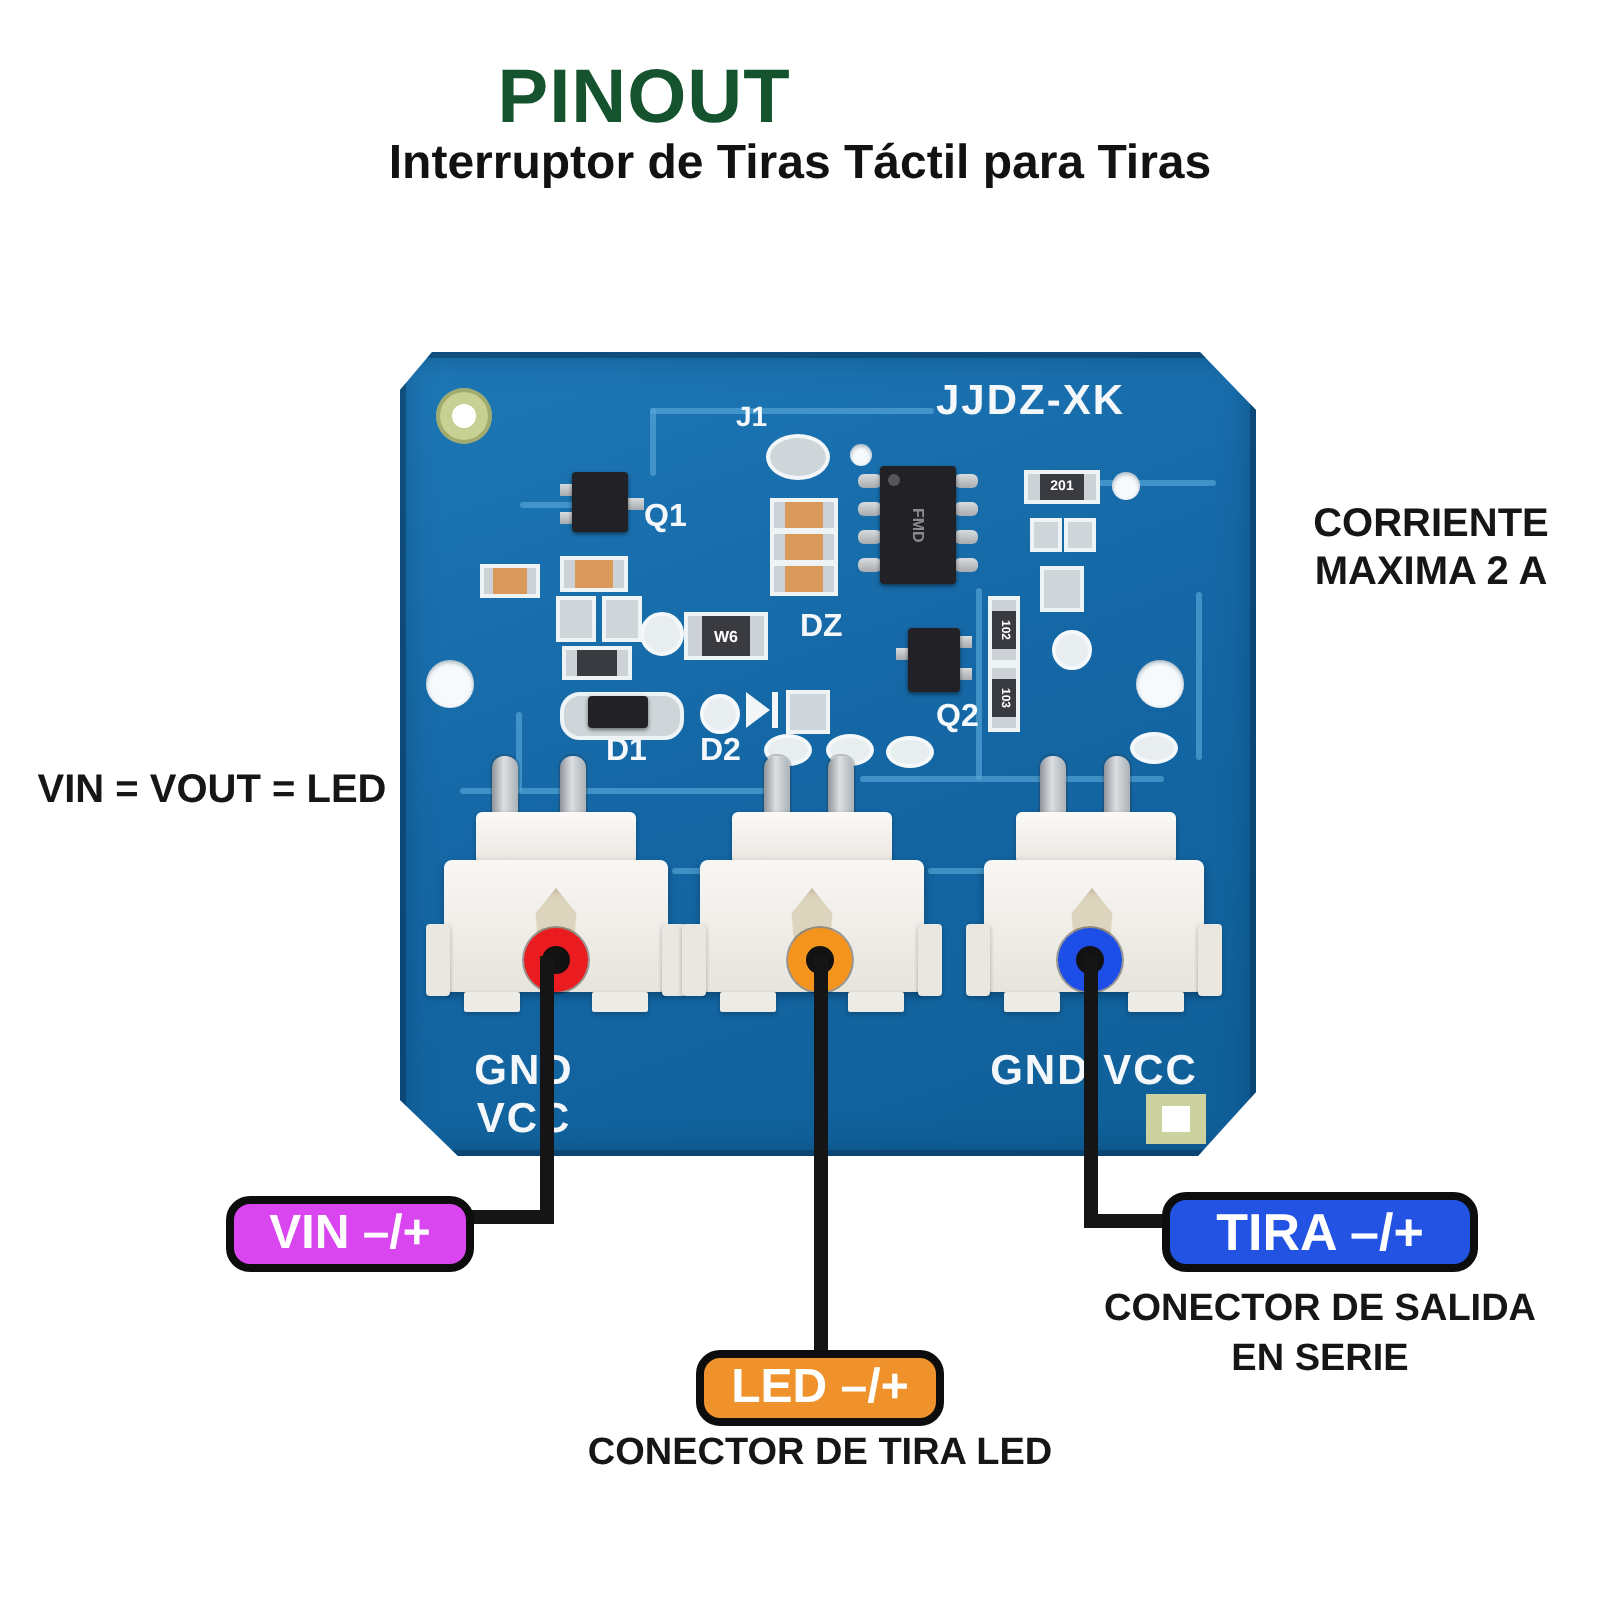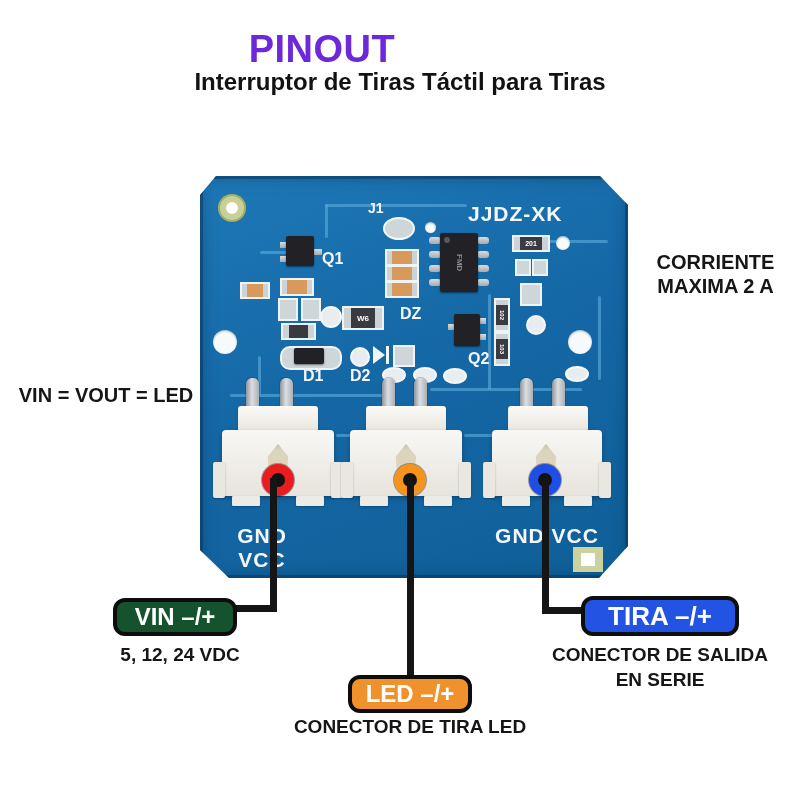--- a/index.html
+++ b/index.html
@@ -1,19 +1,19 @@
 <!DOCTYPE html>
 <html><head>
 <meta charset="utf-8">
 <style>
   html,body{margin:0;padding:0;}
   body{width:800px;height:800px;background:#ffffff;font-family:"Liberation Sans","DejaVu Sans",sans-serif;color:#141414;position:relative;overflow:hidden;}
   .abs{position:absolute;}
   
-  .title{left:0;top:28px;width:644px;text-align:center;font-size:38px;font-weight:800;letter-spacing:.5px;color:#6d28d9;}
+  .title{left:0;top:28px;width:644px;text-align:center;font-size:38px;font-weight:800;letter-spacing:.5px;color:#14532d;}
   .subtitle{left:0;top:68px;width:800px;text-align:center;font-size:24px;font-weight:800;line-height:28px;color:#121212;}
   
   .note{font-weight:800;color:#161616;text-align:center;}
   .note-left{left:8px;top:384px;width:196px;font-size:20px;}
   .note-right{left:628px;top:250px;width:175px;font-size:20px;line-height:24px;}
   
   .board{left:200px;top:176px;width:428px;height:402px;
     background:linear-gradient(160deg,#1e78b6 0%,#1568a6 45%,#0f5f98 100%);
     clip-path:polygon(16px 0,400px 0,428px 29px,428px 370px,399px 402px,29px 402px,0 374px,0 19px);
     box-shadow:inset 0 0 0 3px rgba(6,48,84,.45), inset 0 0 16px rgba(6,48,84,.5);}
@@ -75,21 +75,21 @@
   <div class="abs trace" style="left:264px;top:258px;width:32px;height:3px;"></div>
 
   <div class="abs hole-ring" style="left:18px;top:18px;width:28px;height:28px;">
       <div class="hole-in"></div>
     </div>
   <div class="abs hole-w" style="left:13px;top:154px;width:24px;height:24px;"></div>
   <div class="abs hole-w" style="left:368px;top:154px;width:24px;height:24px;"></div>
   <div class="abs hole-w" style="left:356px;top:60px;width:14px;height:14px;"></div>
   <div class="abs hole-w" style="left:225px;top:46px;width:11px;height:11px;"></div>
 
-  <div class="abs silk" style="left:268px;top:26px;font-size:21px;letter-spacing:1px;">JJDZ-XK</div>
+  <div class="abs silk" style="left:268px;top:13px;font-size:21px;letter-spacing:1px;">JJDZ-XK</div>
   <div class="abs silk" style="left:168px;top:24px;font-size:14px;">J1</div>
   <div class="abs silk" style="left:122px;top:62px;font-size:16px;margin-top:12px;">Q1</div>
   <div class="abs silk" style="left:200px;top:129px;font-size:16px;">DZ</div>
   <div class="abs silk" style="left:268px;top:174px;font-size:16px;">Q2</div>
   <div class="abs silk" style="left:103px;top:191px;font-size:16px;">D1</div>
   <div class="abs silk" style="left:150px;top:191px;font-size:16px;">D2</div>
 
   <div class="abs" style="left:183px;top:41px;width:28px;height:19px;border:2px solid #f2f6f9;border-radius:50%;background:#cfd6da;"></div>
 
   <div class="abs leg" style="left:80px;top:66px;width:8px;height:6px;"></div>
@@ -208,32 +208,31 @@
       </div>
   </div>
 </div>
 
 <div class="abs wire" style="left:270px;top:478px;width:7px;height:134px;"></div>
 <div class="abs wire" style="left:234px;top:605px;width:40px;height:7px;"></div>
 <div class="abs wire" style="left:407px;top:478px;width:7px;height:200px;"></div>
 <div class="abs wire" style="left:542px;top:478px;width:7px;height:136px;"></div>
 <div class="abs wire" style="left:546px;top:607px;width:38px;height:7px;"></div>
 
-<div class="abs callout" style="left: 113px; top: 598px; width: 124px; height: 38px; font-size: 24px; background: #14532d;">
+<div class="abs callout" style="left: 113px; top: 598px; width: 124px; height: 38px; font-size: 24px; background: #d946ef;">
   <span>VIN –/+</span>
 </div>
 <div class="abs callout" style="left: 348px; top: 675px; width: 124px; height: 38px; font-size: 24px; background: rgb(240, 146, 43);">
   <span>LED –/+</span>
 </div>
 <div class="abs callout" style="left: 581px; top: 596px; width: 158px; height: 40px; font-size: 26px; background: rgb(35, 83, 227);">
   <span>TIRA –/+</span>
 </div>
 
 <div class="abs desc" style="left:25px;top:642px;width:310px;">
-  <div>5, 12, 24 VDC</div>
 </div>
 <div class="abs desc" style="left:255px;top:714px;width:310px;">
   <div>CONECTOR DE TIRA LED</div>
 </div>
 <div class="abs desc" style="left:505px;top:642px;width:310px;">
   <div>CONECTOR DE SALIDA</div>
   <div>EN SERIE</div>
 </div>
 
 </body></html>

